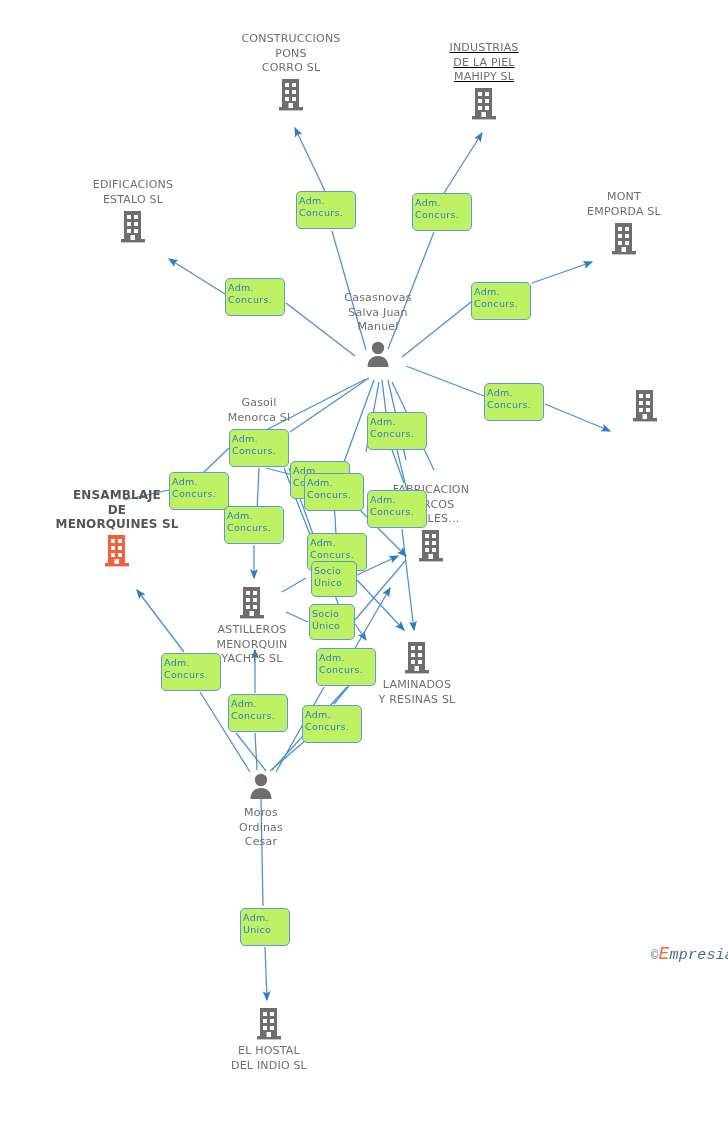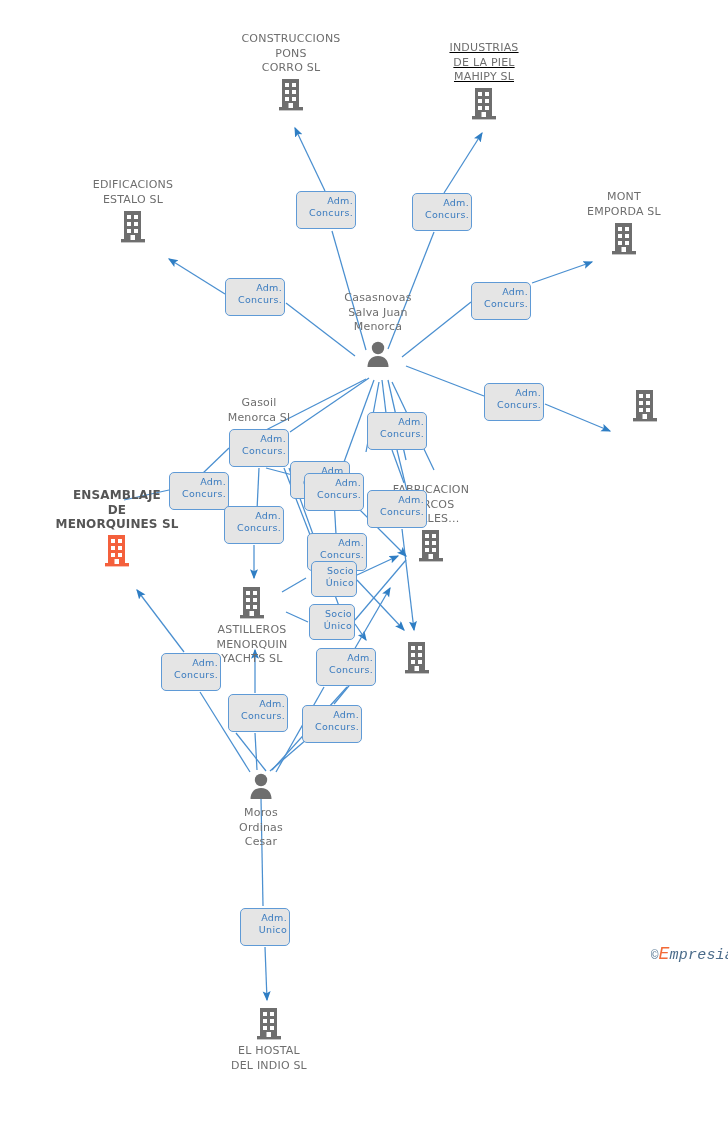--- a/index.html
+++ b/index.html
@@ -53,27 +53,27 @@
     display: block;
     height: 38px;
     line-height: 38px;
   }
   .node svg { vertical-align: middle; }
   .node.below .icon-wrap { margin-bottom: 2px; }
   
   .chip {
     position: absolute;
     box-sizing: border-box;
-    background: #e5e5e5;
+    background: #bef264;
     border: 1.4px solid #5f9ad6;
     border-radius: 5px;
     color: #3a7bbf;
     font-size: 9.5px;
     line-height: 12px;
-    text-align: right;
+    text-align: left;
     padding: 3px 2px 3px 2px;
     letter-spacing: 0.3px;
     z-index: 20;
     white-space: pre-line;
     box-shadow: 0 0 0 0 rgba(0,0,0,0);
   }
   .chip span { display: block; }
   
   #watermark {
     position: absolute;
@@ -244,21 +244,21 @@
               <rect x="11.5" y="25" width="4.5" height="5"></rect>
             </g>
       </g>
         </svg>
     </span>
   </div>
 
   <div class="node above" style="left:364px; top:291px;">
     <span class="node-label">Casasnovas
 Salva Juan
-Menorca</span>
+Manuel</span>
     <span class="icon-wrap">
       <svg width="26" height="28" viewBox="0 0 26 28">
           <g fill="#6e6e6e">
         <circle cx="13" cy="8" r="6.2"></circle>
         <path d="M13 16 C5.5 16 2.5 21.5 2.5 27 L23.5 27 C23.5 21.5 20.5 16 13 16 Z"></path>
       </g>
         </svg>
     </span>
   </div>
 
@@ -367,20 +367,22 @@
               <rect x="15" y="5" width="4" height="4"></rect>
               <rect x="8" y="12" width="4" height="4"></rect>
               <rect x="15" y="12" width="4" height="4"></rect>
               <rect x="8" y="19" width="4" height="4"></rect>
               <rect x="15" y="19" width="4" height="4"></rect>
               <rect x="11.5" y="25" width="4.5" height="5"></rect>
             </g>
       </g>
         </svg>
     </span>
+    <span class="node-label">LAMINADOS
+Y RESINAS SL</span>
   </div>
 
   <div class="node below" style="left:247px; top:766px;">
     <span class="icon-wrap">
       <svg width="26" height="28" viewBox="0 0 26 28">
           <g fill="#6e6e6e">
         <circle cx="13" cy="8" r="6.2"></circle>
         <path d="M13 16 C5.5 16 2.5 21.5 2.5 27 L23.5 27 C23.5 21.5 20.5 16 13 16 Z"></path>
       </g>
         </svg>

